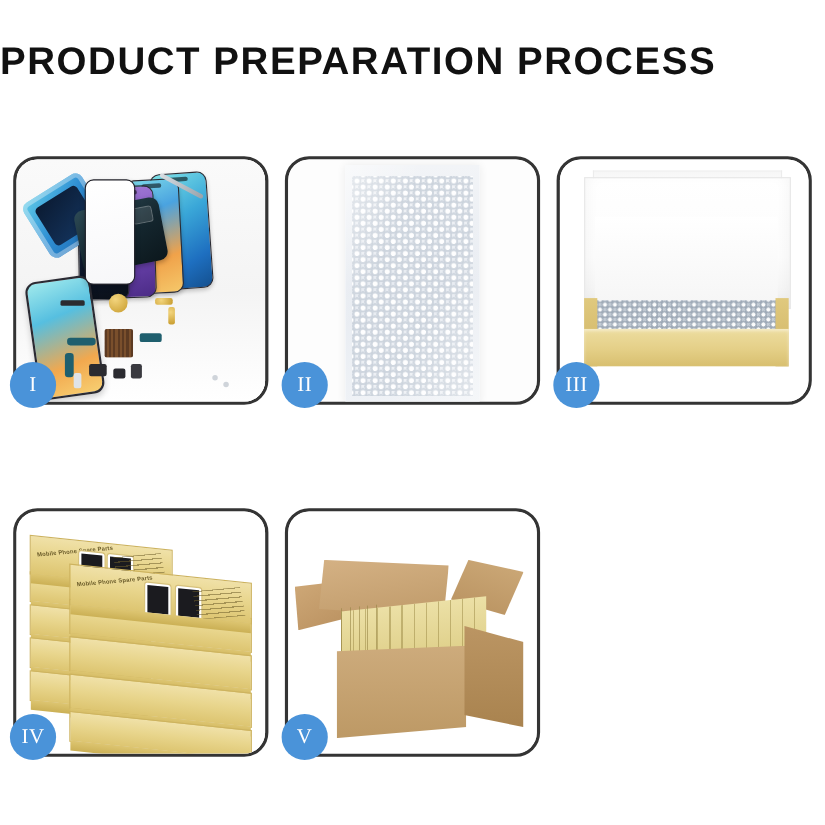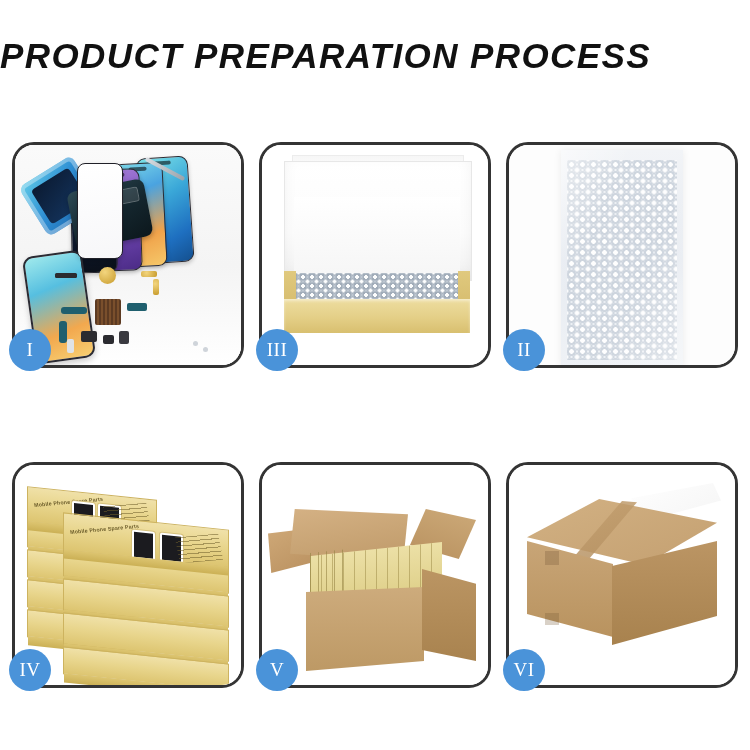--- a/index.html
+++ b/index.html
@@ -21,21 +21,20 @@
     background: #ffffff;
   }
 
   
   .header {
     position: absolute;
     top: 0;
     left: 0;
     width: 620px;
     text-align: right;
-    font-style: italic;
   }
   .title {
     margin: 0;
     padding-top: 38px;
     font-size: 35px;
     font-weight: 700;
     letter-spacing: 1.4px;
     line-height: 1.05;
     color: #111111;
     font-family: "Liberation Sans", sans-serif;
@@ -423,40 +422,40 @@
           <div class="part" style="left:30px;top:66px;width:10px;height:13px;border-radius:2px;background:#3a3a40;"></div>
           <div class="part" style="left:-22px;top:74px;width:7px;height:14px;border-radius:2px;background:#dfe3e7;"></div>
           <div class="part" style="left:104px;top:76px;width:5px;height:5px;border-radius:50%;background:#cfd4da;"></div>
           <div class="part" style="left:114px;top:82px;width:5px;height:5px;border-radius:50%;background:#cfd4da;"></div>
         </div>
       </div>
       <div class="badge">I</div>
     </div>
 
     <div class="panel">
+      <div class="panel-inner">
+        <div class="bw-sheet">
+          <div class="bw-bubbles"></div>
+          <div class="bw-gloss"></div>
+        </div>
+      </div>
+      <div class="badge">II</div>
+    </div>
+
+    <div class="panel">
       <div class="panel-inner p3">
         <div class="b3-lidflap"></div>
         <div class="b3-lid"></div>
         <div class="b3-foam"></div>
         <div class="b3-bubbles"></div>
         <div class="b3-left"></div>
         <div class="b3-right"></div>
         <div class="b3-front"></div>
       </div>
       <div class="badge">III</div>
-    </div>
-
-    <div class="panel">
-      <div class="panel-inner">
-        <div class="bw-sheet">
-          <div class="bw-bubbles"></div>
-          <div class="bw-gloss"></div>
-        </div>
-      </div>
-      <div class="badge">II</div>
     </div>
 
     <div class="panel">
       <div class="panel-inner p4">
         <div class="stack">
 
           <div class="sbox" style="left:4px;  top:44px;  width:108px; height:26px; transform:skewY(6deg);">
               <span class="side"></span>
             </div>
           <div class="sbox" style="left:4px;  top:74px;  width:108px; height:26px; transform:skewY(6deg);">
@@ -509,27 +508,15 @@
         <div class="c5-flapBack"></div>
         <div class="c5-flapR"></div>
         <div class="c5-contents"></div>
         <div class="c5-inner-left"></div>
         <div class="c5-front"></div>
         <div class="c5-side"></div>
       </div>
       <div class="badge">V</div>
     </div>
 
-    <div class="panel">
-      <div class="panel-inner p6">
-        <div class="c6-wrap"></div>
-        <div class="c6-top"></div>
-        <div class="c6-tape"></div>
-        <div class="c6-front"></div>
-        <div class="c6-side"></div>
-        <div class="c6-notch1"></div>
-        <div class="c6-notch2"></div>
-      </div>
-      <div class="badge">VI</div>
-    </div>
 
   </div>
 </div>
 
 </body></html>

